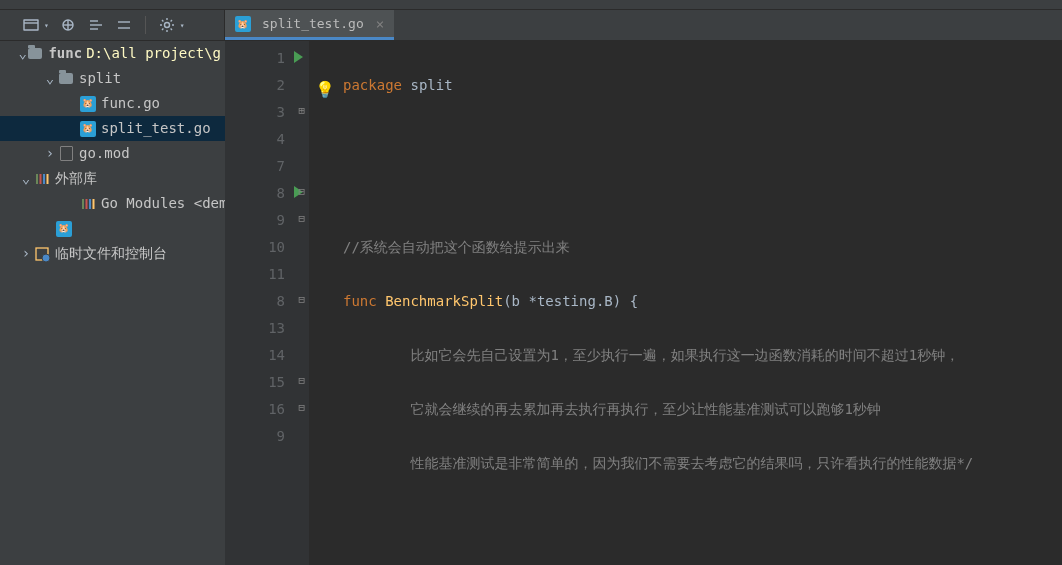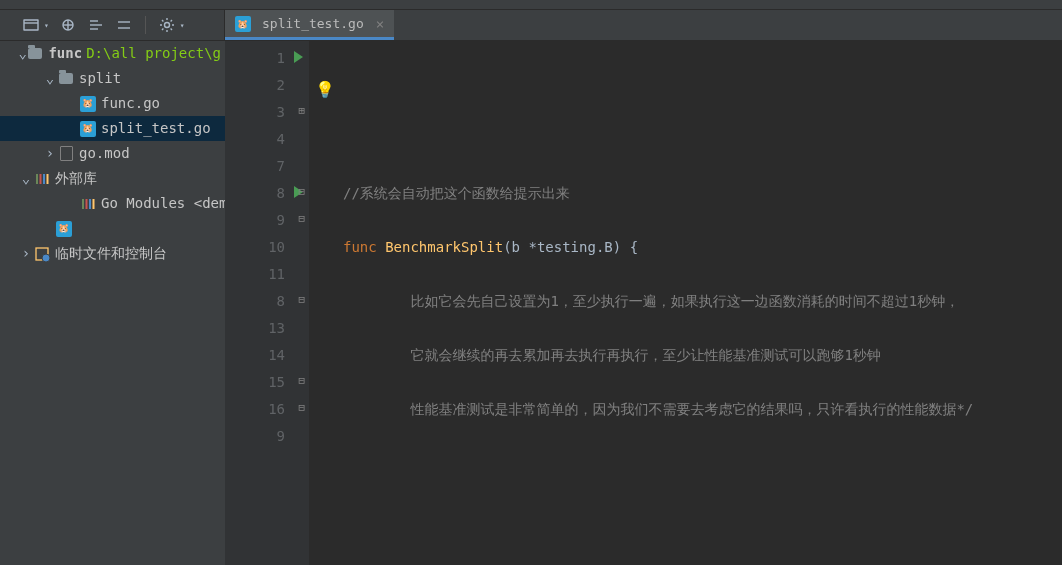--- a/index.html
+++ b/index.html
@@ -49,21 +49,21 @@
   .tree-row {
     display:flex; align-items:center; height:25px;
     white-space:nowrap; padding-right:4px; cursor:pointer;
   }
   .tree-row .arrow {
     width:16px; height:16px; display:flex; align-items:center; justify-content:center;
     color:#a9b7c6;
   }
   .tree-row.selected { background:#0d293e; }
   .tree-row .lbl  { color:#c6c6c6; }
-  .tree-row .path { color:#84cc16; margin-left:4px; }
+  .tree-row .path { color:#fef9c3; margin-left:4px; }
   .icon { width:16px; height:16px; margin-right:5px; display:flex; align-items:center; justify-content:center; flex:none;}
   .folder{ background:#87939a; border-radius:2px; width:14px; height:11px; position:relative;}
   .folder::before{content:'';position:absolute;top:-3px;left:0;width:7px;height:3px;background:#87939a;border-radius:1px 1px 0 0;}
   .go-file{
     border-radius:2px; background:#2b9fd6; font-size:9px; color:#fff; width:16px; height:16px;
     display:flex;align-items:center;justify-content:center;
   }
   .mod-file{
     width:13px;height:15px;border:1px solid #808080;border-radius:1px;background:#3c3f41;position:relative;
   }
@@ -237,20 +237,21 @@
       <div class="ln"><span>11</span></div>
       <div class="ln"><span>8</span><span class="fold">⊟</span></div>
       <div class="ln"><span>13</span></div>
       <div class="ln"><span>14</span></div>
       <div class="ln"><span>15</span><span class="fold">⊟</span></div>
       <div class="ln"><span>16</span><span class="fold">⊟</span></div>
       <div class="ln"><span>9</span></div>
     </div>
 
     <div class="code">
+<div class="cline"><span class="kw">package</span> <span class="ident">split</span></div>
 <div class="cline"></div>
 <div class="cline"></div>
 <div class="cline"><span class="cmt">//系统会自动把这个函数给提示出来</span></div>
 <div class="cline"><span class="kw">func</span> <span class="fn">BenchmarkSplit</span><span class="paren">(b *</span><span class="ident">testing</span><span class="paren">.</span><span class="typ">B</span><span class="paren">) {</span></div>
 <div class="cline"><span class="cmt">	比如它会先自己设置为1，至少执行一遍，如果执行这一边函数消耗的时间不超过1秒钟，</span></div>
 <div class="cline"><span class="cmt">	它就会继续的再去累加再去执行再执行，至少让性能基准测试可以跑够1秒钟</span></div>
 <div class="cline"><span class="cmt">	性能基准测试是非常简单的，因为我们不需要去考虑它的结果吗，只许看执行的性能数据*/</span></div>
 
 
 

